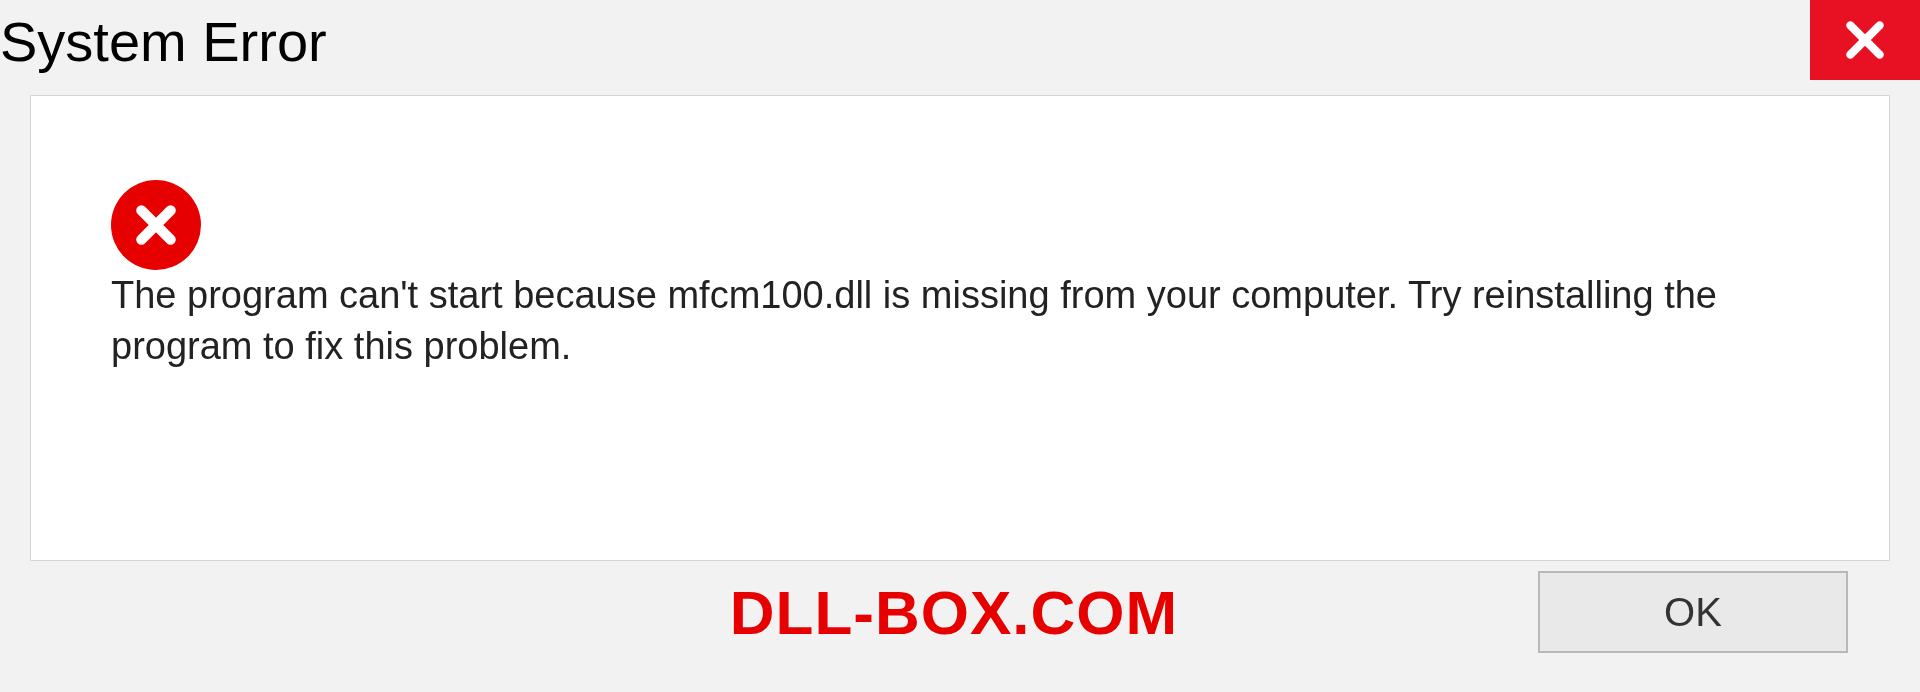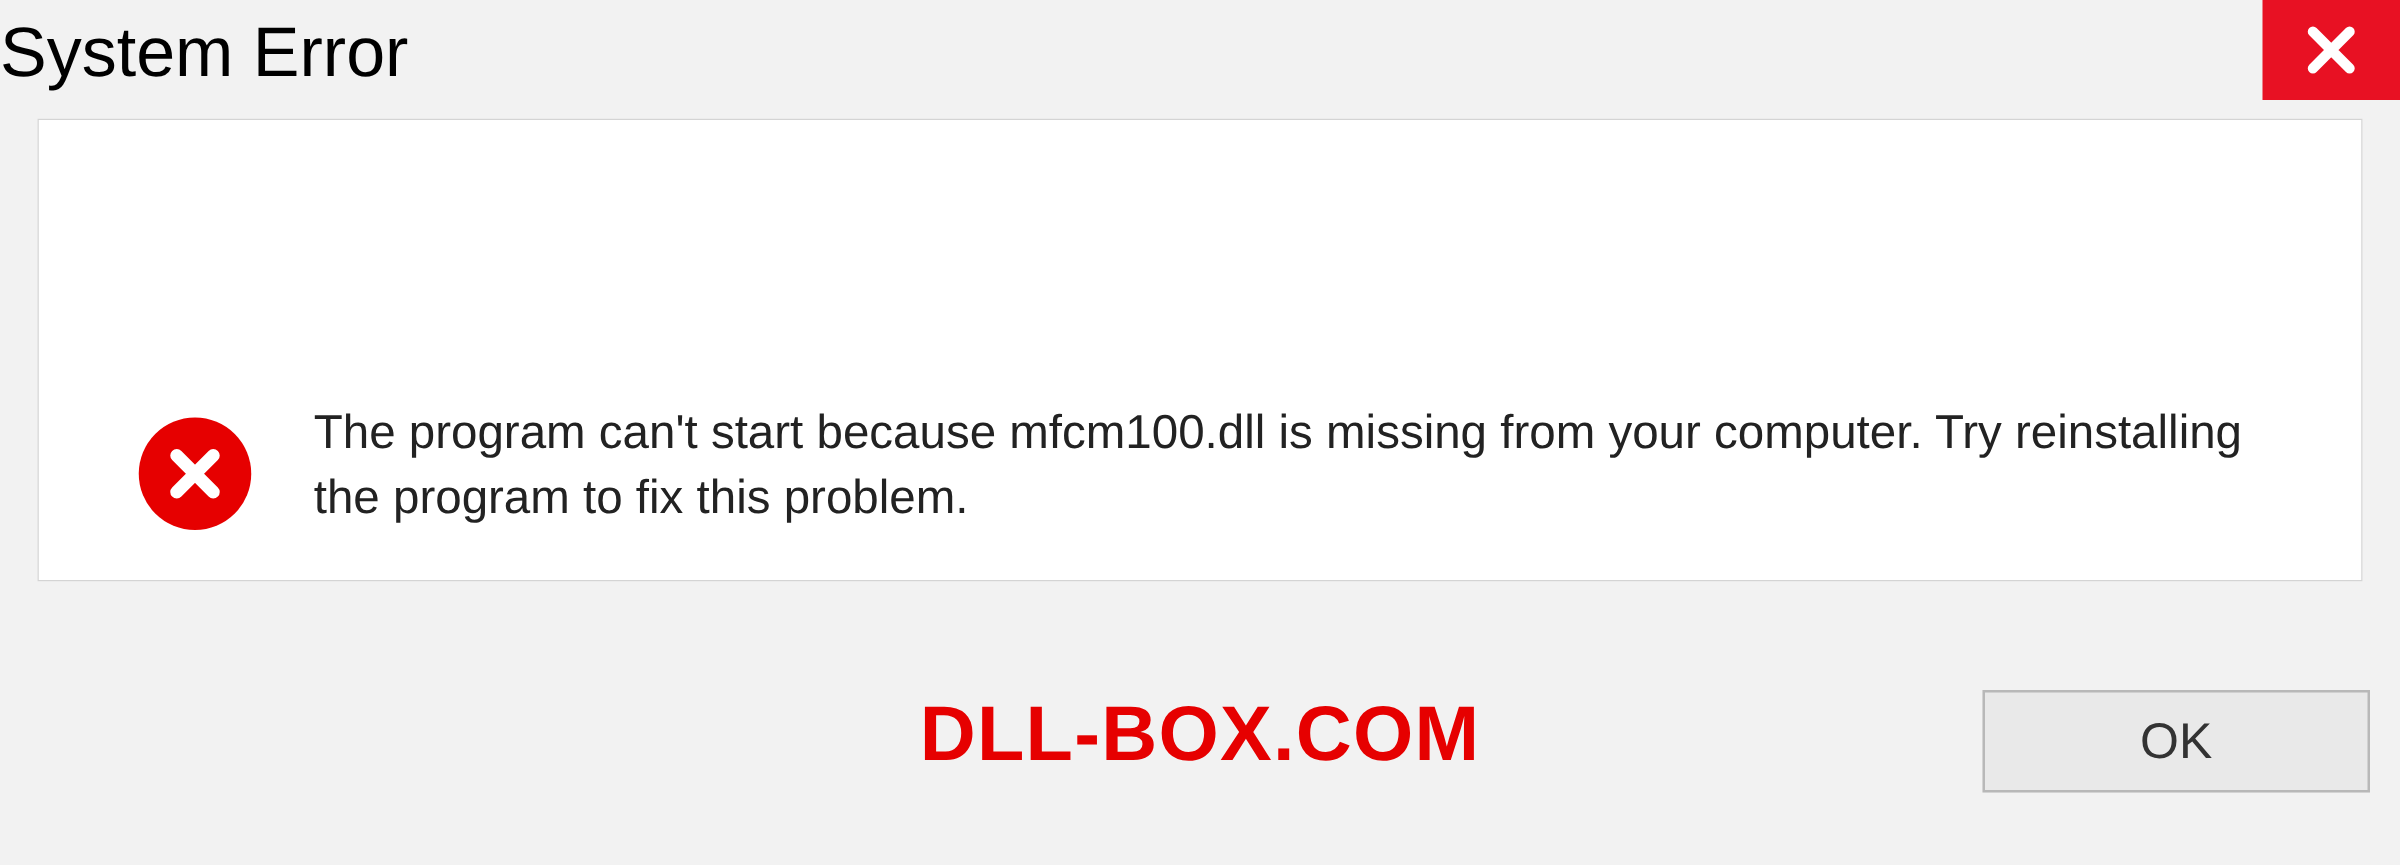--- a/index.html
+++ b/index.html
@@ -42,24 +42,25 @@
       cursor: pointer;
     }
     .close-btn svg {
       width: 44px;
       height: 44px;
     }
     .content-panel {
       margin: 0 30px;
       background: #fff;
       border: 1px solid #d4d4d4;
-      height: 370px;
+      height: 466px;
       display: flex;
-      align-items: flex-end;
+      align-items: flex-start;
       padding: 80px 60px 40px 80px;
+      flex-direction: column;
     }
     .error-circle {
       flex-shrink: 0;
       width: 90px;
       height: 90px;
       border-radius: 50%;
       background: #e60000;
       display: flex;
       align-items: center;
       justify-content: center;
@@ -73,25 +74,25 @@
     .message-text {
       font-size: 38px;
       color: #222;
       line-height: 1.35;
       font-weight: 400;
     }
     .footer {
       position: absolute;
       bottom: 20px;
       left: 0;
-      right: 0;
+      right: 12px;
       display: flex;
-      align-items: flex-start;
+      align-items: center;
       justify-content: flex-end;
-      padding: 0 24px;
+      padding: 0 60px;
       height: 120px;
     }
     .watermark {
       position: absolute;
       left: 50%;
       transform: translateX(-50%);
       font-size: 62px;
       font-weight: 800;
       color: #e60000;
       letter-spacing: 1px;

